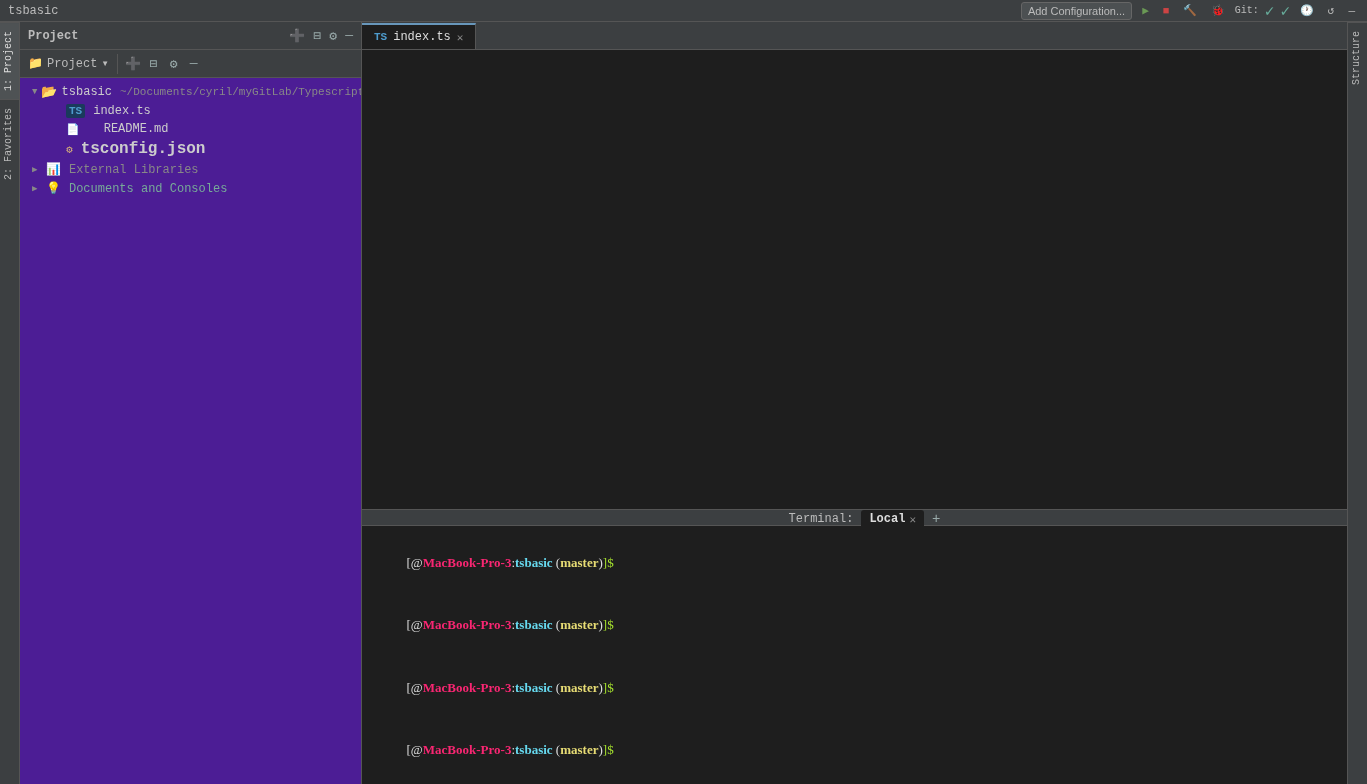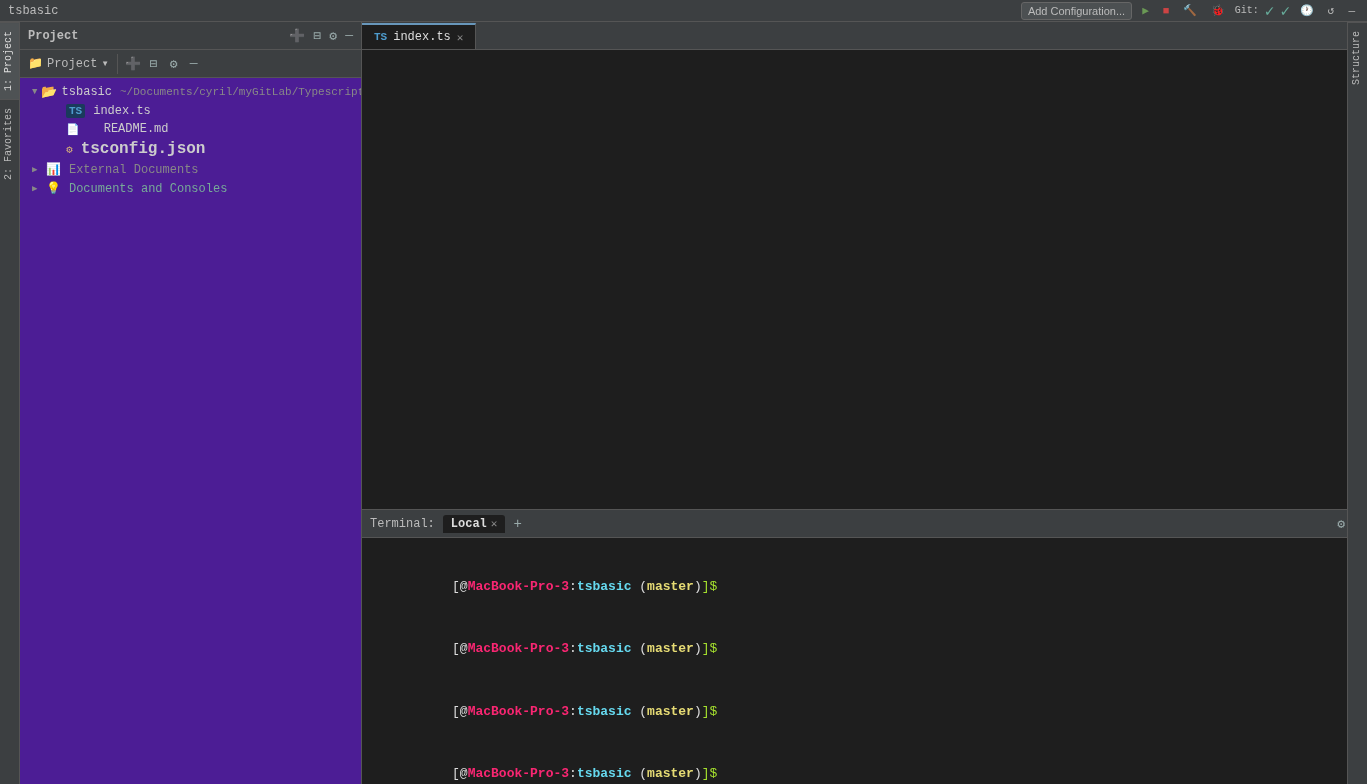--- a/index.html
+++ b/index.html
@@ -278,23 +278,23 @@
     .tbar-icon {
       font-size: 13px;
       color: #9aa;
       cursor: pointer;
     }
 
     
     #terminal-content {
       flex: 1;
       background: #1e1e1e;
-      padding: 18px 12px;
+      padding: 6px 12px;
       overflow-y: auto;
-      font-family: Liberation Mono, monospace;
+      font-family: Liberation Serif, serif;
       font-size: 13px;
     }
     .term-line {
       line-height: 1.6;
       white-space: pre;
     }
     .term-bracket { color: #ddd; }
     .term-at { color: #ddd; }
     .term-hostname { color: #f92672; font-weight: bold; }
     .term-colon { color: #ddd; }
@@ -392,21 +392,21 @@
       <div class="tree-item">
         <div class="tree-indent"></div>
         <span class="tree-arrow" style="width:10px;"></span>
         <span class="tree-file-json">⚙</span>
         <span style="font-size:16px;color:#ccc;margin-left:4px;font-weight:bold;">tsconfig.json</span>
       </div>
 
       <div class="tree-item">
         <span class="tree-arrow">▶</span>
         <span style="font-size:12px;color:#888;">📊</span>
-        <span style="font-size:12px;color:#888;margin-left:4px;">External Documents</span>
+        <span style="font-size:12px;color:#888;margin-left:4px;">External Libraries</span>
       </div>
 
       <div class="tree-item">
         <span class="tree-arrow">▶</span>
         <span style="font-size:12px;color:#7a9;">💡</span>
         <span style="font-size:12px;color:#7a9;margin-left:4px;">Documents and Consoles</span>
       </div>
     </div>
   </div>
 
@@ -418,21 +418,21 @@
         <span style="font-size:12px;color:#ddd;">index.ts</span>
         <span class="tab-close">✕</span>
       </div>
     </div>
 
     <div id="editor" style="flex:1;background:#1e1e1e;overflow:hidden;">
     </div>
 
     <div id="bottom-panel" style="height:275px;background:#1e1e1e;border-top:1px solid #555;display:flex;flex-direction:column;flex-shrink:0;">
 
-      <div id="terminal-bar" style="height:28px;background:#3c3f41;display:flex;align-items:center;padding:0 8px;gap:8px;border-bottom:1px solid #555;flex-shrink:0;justify-content:space-between;">
+      <div id="terminal-bar" style="height:16px;background:#3c3f41;display:flex;align-items:center;padding:0 8px;gap:8px;border-bottom:1px solid #555;flex-shrink:0;justify-content:space-between;flex-direction:column;">
         <div id="terminal-bar-left" style="display:flex;align-items:center;gap:8px;">
           <span class="terminal-label">Terminal:</span>
           <div class="terminal-tab active">
             <span>Local</span>
             <span class="terminal-tab-close">✕</span>
           </div>
           <span class="terminal-plus">+</span>
         </div>
         <div id="terminal-bar-right">
           <span class="tbar-icon">⚙</span>

